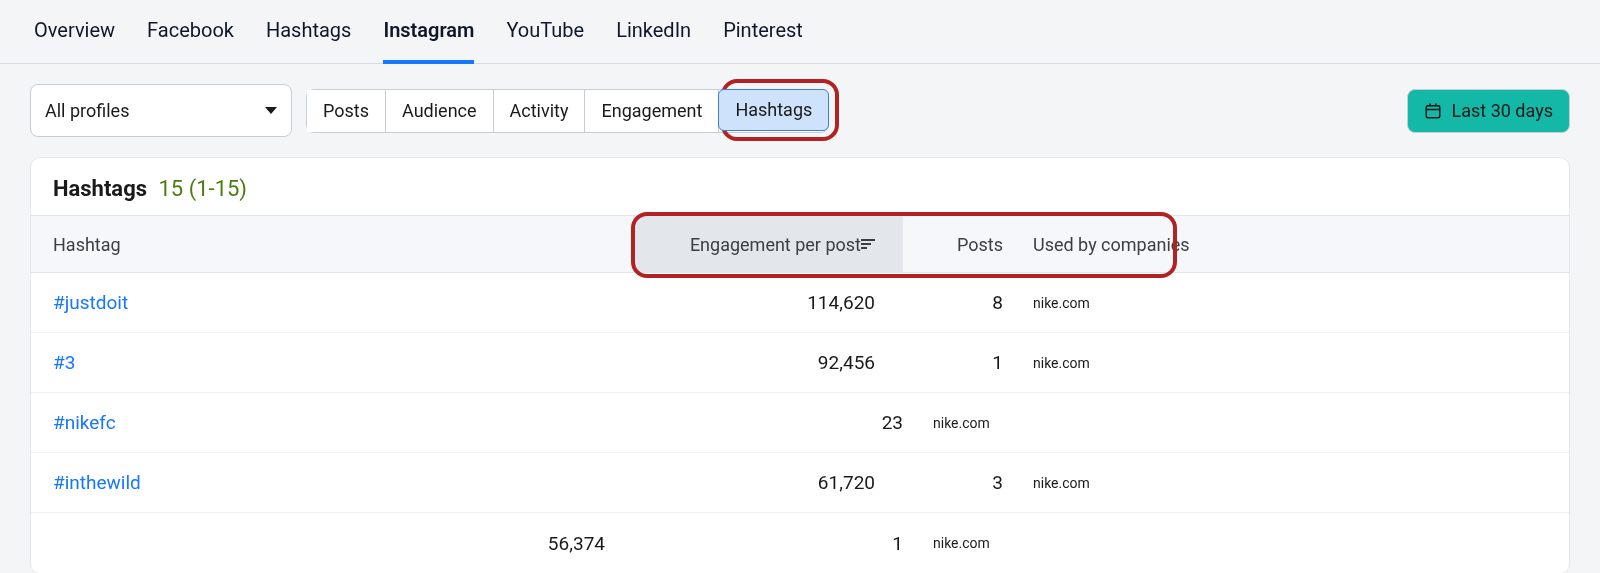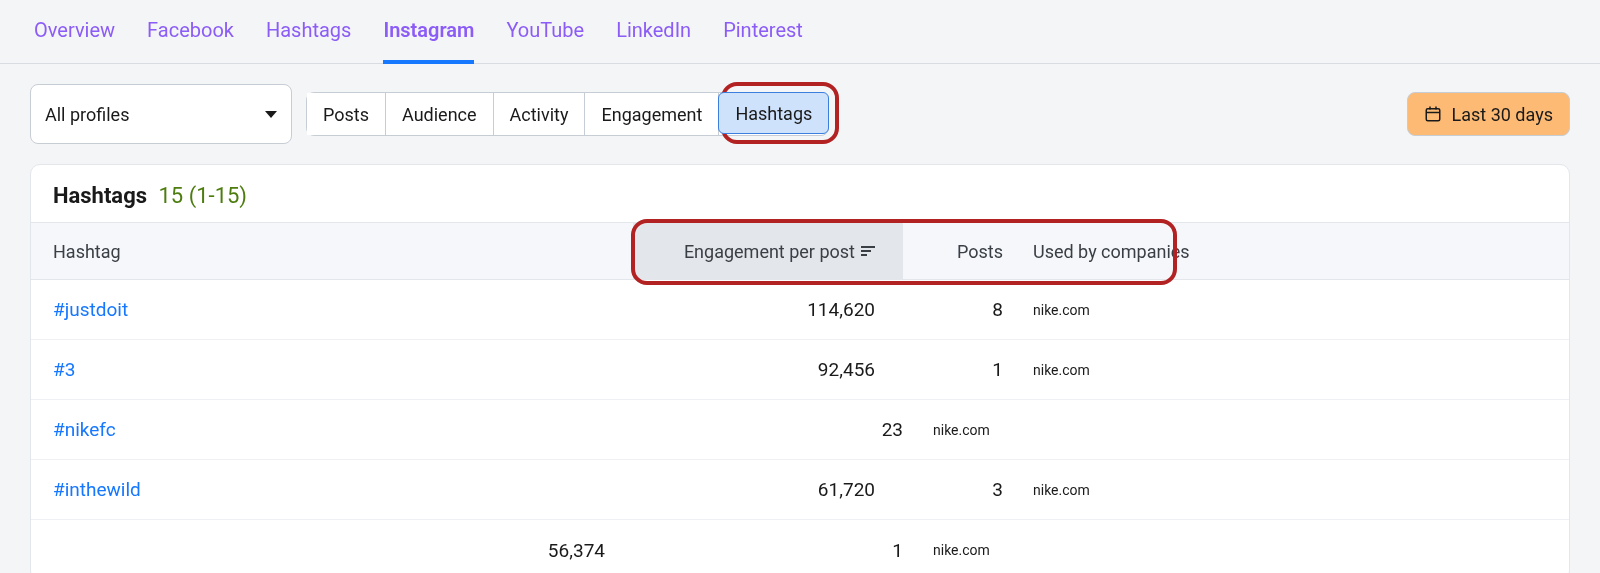--- a/index.html
+++ b/index.html
@@ -15,21 +15,21 @@
   .topnav {
     display: flex;
     align-items: center;
     padding: 18px 34px 0 34px;
     gap: 32px;
     border-bottom: 1px solid #d9dde2;
     background: #f4f5f7;
   }
   .topnav-item {
     font-size: 20px;
-    color: #8b5cf6;
+    color: #0f172a;
     padding-bottom: 18px;
     cursor: pointer;
     border-bottom: 4px solid transparent;
     margin-bottom: -1px;
   }
   .topnav-item.active {
     font-weight: 600;
     border-bottom: 4px solid #1677ff;
   }
 
@@ -39,21 +39,21 @@
     align-items: center;
     padding: 20px 30px;
     gap: 14px;
     position: relative;
   }
   .profile-select {
     display: flex;
     align-items: center;
     justify-content: space-between;
     width: 262px;
-    height: 60px;
+    height: 53px;
     padding: 4px 14px;
     border: 1px solid #c7cdd4;
     border-radius: 8px;
     background: #fff;
     font-size: 18px;
     cursor: pointer;
   }
   .seg-group {
     display: flex;
     border: 1px solid #c7cdd4;
@@ -83,21 +83,21 @@
   
 
   .date-btn {
     margin-left: auto;
     display: flex;
     align-items: center;
     height: 44px;
     padding: 0 16px;
     border: 1px solid #c7cdd4;
     border-radius: 8px;
-    background: #fdba74;
+    background: #14b8a6;
     font-size: 18px;
     cursor: pointer;
     gap: 10px;
   }
 
   
   .card {
     margin: 0 30px;
     background: #fff;
     border: 1px solid #e3e6eb;
@@ -124,21 +124,20 @@
     position: relative;
   }
   .th { font-size: 18px; color: #3a3f45; }
   .th.eng {
     background: #e3e6eb;
     height: 100%;
     display: flex;
     align-items: center;
     justify-content: flex-end;
     padding-right: 28px;
-    gap: 6px;
     cursor: pointer;
   }
   .th.posts { text-align: right; padding-right: 0; }
   .th.company { padding-left: 30px; }
 
   .hl-cols {
     position: absolute;
     left: 600px;
     top: -4px;
     width: 546px;

